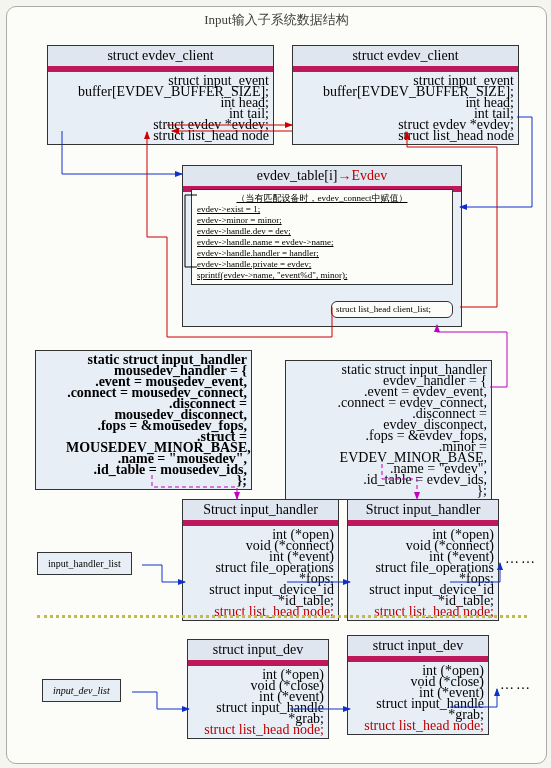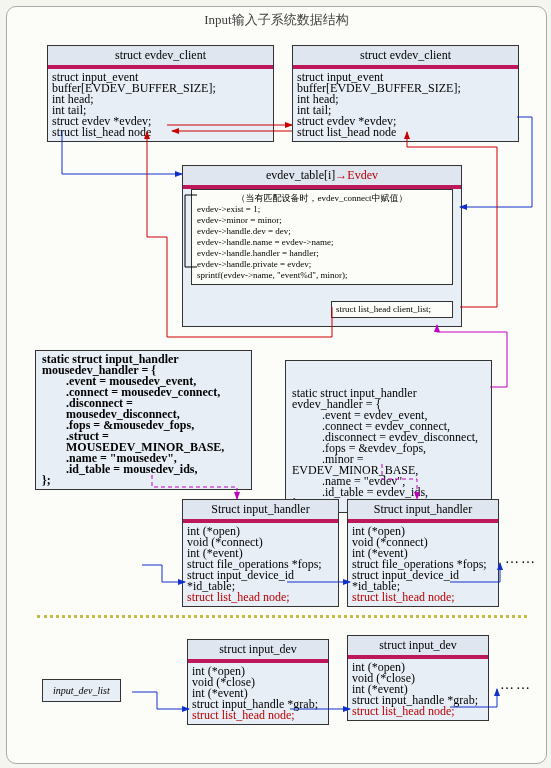--- a/index.html
+++ b/index.html
@@ -30,29 +30,30 @@
     font-size: 13px;
     color: #404040;
   }
   .box {
     position: absolute;
     background: #e8eef6;
     border: 1px solid #333;
   }
   .box-head {
     text-align: center;
-    border-bottom: 4px solid #be185d;
+    border-bottom: 6px solid #be185d;
     padding: 2px 2px;
     background: #dfe6f0;
-    font-size: 12px;
+    font-size: 14px;
   }
   .box-body {
     padding: 3px 4px;
     line-height: 11px;
-    font-size: 12px;
+    font-size: 14px;
+    text-align: right;
   }
   .innerbox {
     position: absolute;
     background: #fcfcf8;
     border: 1px solid #333;
     padding: 3px 5px;
     font-size: 9px;
     line-height: 11px;
   }
   .label {
@@ -109,31 +110,31 @@
       <span>int tail;</span><br>
       <span>struct evdev *evdev;</span><br>
       <span>struct list_head node</span>
     </div>
   </div>
 
   <div class="box" style="left:175px; top:158px; width:278px; height:160px;">
     <div class="box-head">
       <span>evdev_table[i]</span><span class="redtxt">→</span><span class="redtxt">Evdev</span>
     </div>
-    <div class="innerbox" style="left:8px; top:23px; width:250px;">
+    <div class="innerbox" style="left:8px; top:23px; width:250px;text-decoration:underline;">
       <div style="text-align:center">（当有匹配设备时，evdev_connect中赋值）</div>
       <span>evdev-&gt;exist = 1;</span><br>
       <span>evdev-&gt;minor = minor;</span><br>
       <span>evdev-&gt;handle.dev = dev;</span><br>
       <span>evdev-&gt;handle.name = evdev-&gt;name;</span><br>
       <span>evdev-&gt;handle.handler = handler;</span><br>
       <span>evdev-&gt;handle.private = evdev;</span><br>
       <span>sprintf(evdev-&gt;name, "event%d", minor);</span>
     </div>
-    <div class="innerbox" style="left:148px; top:135px; width:112px; padding:2px 4px;">
+    <div class="innerbox" style="left:148px; top:135px; width:112px; padding:2px 4px;border-radius:6px;">
       <span>struct list_head client_list;</span>
     </div>
   </div>
 
   <div class="box" style="left:28px; top:343px; width:215px;">
     <div class="box-body" style="padding-left:6px;font-weight:bold;">
       <span>static struct input_handler mousedev_handler = {</span><br>
       <span style="padding-left:24px">.event =   mousedev_event,</span><br>
       <span style="padding-left:24px">.connect = mousedev_connect,</span><br>
       <span style="padding-left:24px">.disconnect =</span><br>
@@ -141,21 +142,21 @@
       <span style="padding-left:24px">.fops =    &amp;mousedev_fops,</span><br>
       <span style="padding-left:24px">.struct =</span><br>
       <span style="padding-left:24px">MOUSEDEV_MINOR_BASE,</span><br>
       <span style="padding-left:24px">.name =   "mousedev",</span><br>
       <span style="padding-left:24px">.id_table = mousedev_ids,</span><br>
       <span>};</span>
     </div>
   </div>
 
   <div class="box" style="left:278px; top:353px; width:205px;">
-    <div class="box-body" style="padding-left:6px;margin-top:24px;">
+    <div class="box-body" style="padding-left:6px;">
       <span>static struct input_handler evdev_handler = {</span><br>
       <span style="padding-left:30px">.event =   evdev_event,</span><br>
       <span style="padding-left:30px">.connect = evdev_connect,</span><br>
       <span style="padding-left:30px">.disconnect = evdev_disconnect,</span><br>
       <span style="padding-left:30px">.fops =    &amp;evdev_fops,</span><br>
       <span style="padding-left:30px">.minor =  EVDEV_MINOR_BASE,</span><br>
       <span style="padding-left:30px">.name =   "evdev",</span><br>
       <span style="padding-left:30px">.id_table = evdev_ids,</span><br>
       <span>};</span>
     </div>
@@ -178,20 +179,23 @@
     <div class="box-body">
       <span>int (*open)</span><br>
       <span>void (*connect)</span><br>
       <span>int (*event)</span><br>
       <span>struct file_operations *fops;</span><br>
       <span>struct input_device_id *id_table;</span><br>
       <span class="redtxt">struct list_head node;</span>
     </div>
   </div>
 
+  <div class="label" style="left:30px; top:545px;">
+    <span>input_handler_list</span>
+  </div>
 
   <div class="dots" style="left:498px; top:544px;">……</div>
 
   <div class="divider" style="top:608px;"></div>
 
   <div class="box" style="left:180px; top:632px; width:140px;">
     <div class="box-head">struct input_dev</div>
     <div class="box-body">
       <span>int (*open)</span><br>
       <span>void (*close)</span><br>

